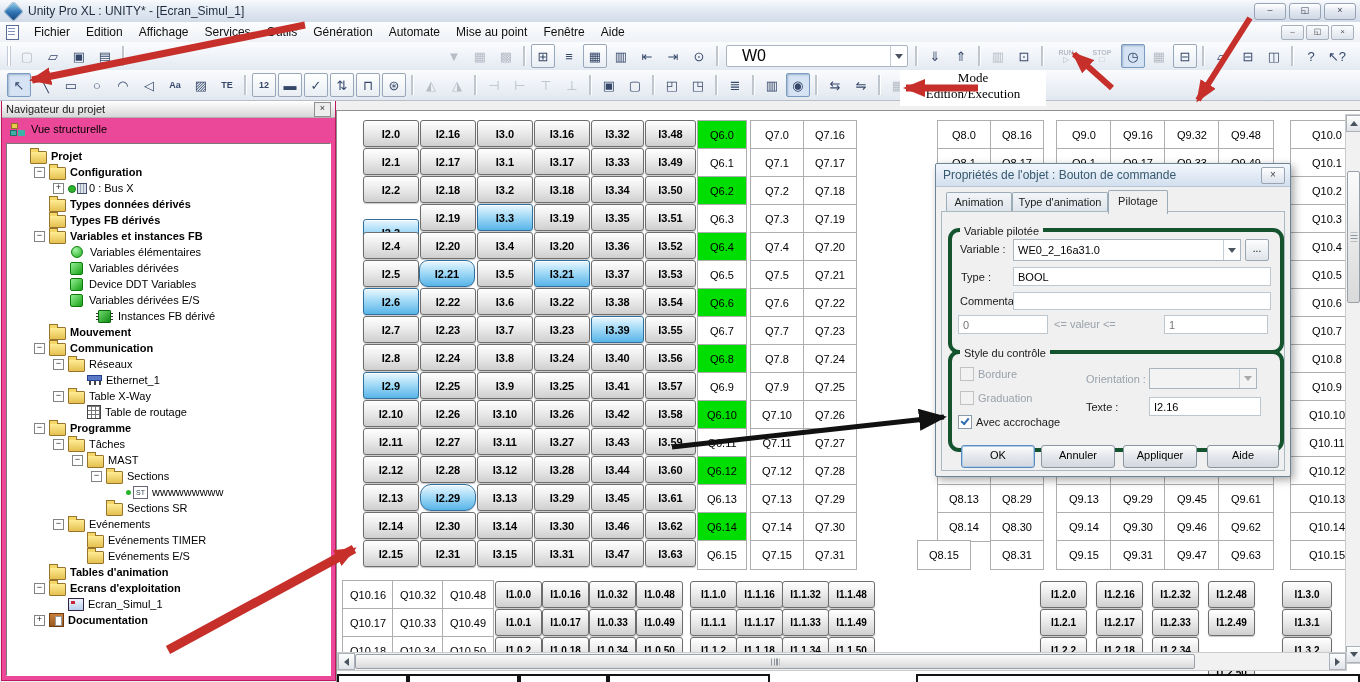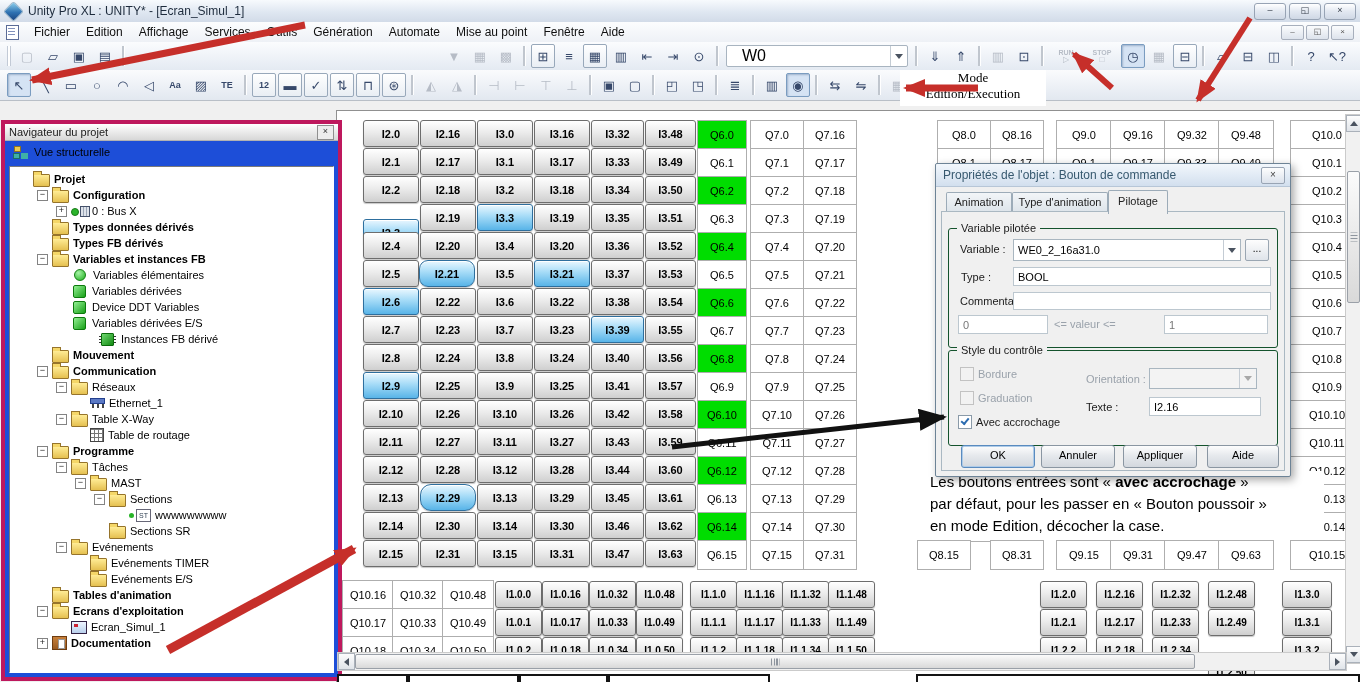--- a/index.html
+++ b/index.html
@@ -45,21 +45,21 @@
   .tb-btn.wide{width:32px;}
   .tb-combo{width:180px;height:20px;margin:0 3px;background:#fff;border:1px solid #a8b4c0;border-radius:2px;
     display:flex;align-items:center;flex:none;}
   .tb-combo .val{flex:1;padding-left:15px;font-size:16px;color:#000;}
   .combo-arr{width:16px;height:100%;border-left:1px solid #c4ccd4;display:flex;align-items:center;justify-content:center;}
   .tri-down{width:0;height:0;border-left:4px solid transparent;border-right:4px solid transparent;border-top:5px solid #4a5360;}
   .tri-up{width:0;height:0;border-left:4px solid transparent;border-right:4px solid transparent;border-bottom:5px solid #4a5360;}
   .tri-left{width:0;height:0;border-top:4px solid transparent;border-bottom:4px solid transparent;border-right:5px solid #4a5360;}
   .tri-right{width:0;height:0;border-top:4px solid transparent;border-bottom:4px solid transparent;border-left:5px solid #4a5360;}
   
-  .nav{position:absolute;left:1px;top:120px;width:333px;bottom:1px;background:#1d4ed8;border:4px solid #be185d;z-index:4;}
+  .nav{position:absolute;left:1px;top:100px;width:333px;bottom:1px;background:#ec4899;border:1px solid #be185d;z-index:4;}
   .nav-title{height:16px;background:linear-gradient(#ffffff,#d7d7d7);border-bottom:1px solid #b2b2b2;
     display:flex;align-items:center;padding:0 4px;font-size:11px;color:#1a1a1a;}
   .nav-close{margin-left:auto;width:15px;height:13px;border:1px solid #8f8f8f;background:#ededed;
     font-size:9px;line-height:11px;text-align:center;color:#333;}
   .nav-view{height:22px;display:flex;align-items:center;gap:6px;padding:0 8px;font-size:11px;}
   .ti-vue{width:15px;height:13px;position:relative;flex:none;}
   .ti-vue::before{content:"";position:absolute;top:0;left:1px;width:5px;height:4px;background:#ecca4e;border:1px solid #8f7322;}
   .ti-vue::after{content:"";position:absolute;bottom:0;left:0;width:5px;height:4px;background:#3fb0a6;border:1px solid #1d6d66;box-shadow:8px 0 0 0 #3fb0a6;}
   .nav-tree{position:absolute;left:4px;right:4px;top:42px;bottom:4px;background:#fff;overflow:hidden;padding-top:4px;
     border:1px solid;border-color:#7a7a7a #ffffff #ffffff #7a7a7a;}
@@ -120,21 +120,21 @@
     border:1px solid #6d8396;border-radius:2px;box-shadow:3px 3px 8px rgba(0,0,0,.35);z-index:30;font-size:11px;}
   .dlg-title{position:absolute;left:0;top:0;right:0;height:22px;border-radius:2px 2px 0 0;
     background:linear-gradient(#f2f7fc,#d2dfee);border-bottom:1px solid #b7c6d7;display:flex;align-items:center;}
   .dlg-title .txt{margin-left:7px;font-size:12px;color:#37596f;}
   .dlg-close{position:absolute;right:5px;top:3px;width:22px;height:15px;border:1px solid #98a4b4;border-radius:2px;
     background:linear-gradient(#fdfdfd,#dbe2ec);font-size:10px;line-height:13px;text-align:center;color:#444;}
   .dtab{position:absolute;top:28px;height:19px;border:1px solid #9cabb8;border-bottom:none;border-radius:2px 2px 0 0;
     background:linear-gradient(#f2f5f8,#dde4ea);text-align:center;line-height:19px;font-size:11px;color:#222;}
   .dtab.active{top:26px;height:23px;background:#f0f0f0;z-index:3;line-height:21px;}
   .dpanel{position:absolute;left:5px;right:5px;top:47px;bottom:5px;border:1px solid #aab8c2;background:#f0f0f0;}
-  .dgroup{position:absolute;border:1px solid #14532d;border-radius:3px;}
+  .dgroup{position:absolute;border:4px solid #14532d;border-radius:11px;}
   .dgroup>.glabel{position:absolute;top:-7px;left:8px;background:#f0f0f0;padding:0 4px;font-size:11px;color:#1a1a1a;}
   .dlabel{position:absolute;font-size:11px;color:#1a1a1a;}
   .dlabel.dim{color:#9aa2ab;}
   .dbox{position:absolute;background:#fff;border:1px solid #bcc7cf;font-size:11px;display:flex;align-items:center;padding-left:4px;color:#000;}
   .dbox.dimtxt{color:#777;}
   .dcombo{position:absolute;background:#fff;border:1px solid #a9b6c0;display:flex;align-items:center;}
   .dcombo .val{flex:1;padding-left:4px;font-size:11px;}
   .dcombo.disabled{background:#f3f3f3;}
   .dbtn-sm{position:absolute;width:22px;height:20px;border:1px solid #9aa6b2;border-radius:2px;
     background:linear-gradient(#fdfdfd,#dfe4ea);text-align:center;line-height:18px;font-size:10px;}
@@ -814,25 +814,20 @@
   <div class="sb" style="left:337px;top:652px;width:1008px;height:17px;">
     <div class="sb-btn" style="left:0;top:0;width:15px;height:15px;">
         <span class="tri-left"></span>
       </div>
     <div class="sb-btn" style="right:0;top:0;width:15px;height:15px;">
         <span class="tri-right"></span>
       </div>
     <div class="sb-thumb" style="left:17px;top:1px;width:838px;height:13px;"></div>
   </div>
 
-  <div class="note" id="noteBox">
-      <div><span>Les boutons entrées sont « </span><b>avec accrochage</b><span> »</span></div>
-      <div><span>par défaut, pour les passer en « Bouton poussoir »</span></div>
-      <div><span>en mode Edition, décocher la case.</span></div>
-    </div>
 
   <div class="mode-label">
     <div>Mode</div>
     <div>Edition/Execution</div>
   </div>
 
   <div class="dialog">
     <div class="dlg-title">
       <span class="txt">Propriétés de l'objet : Bouton de commande</span>
     </div>

